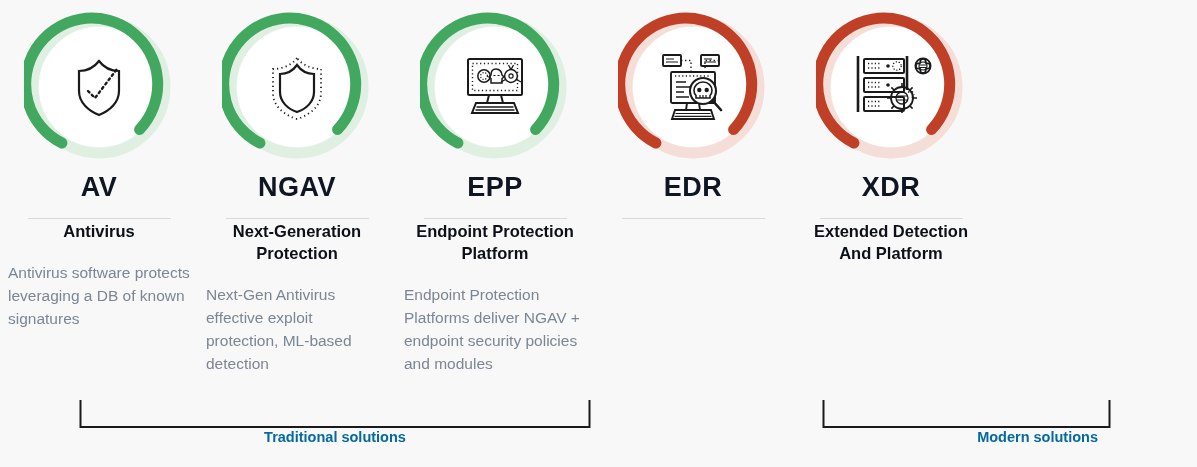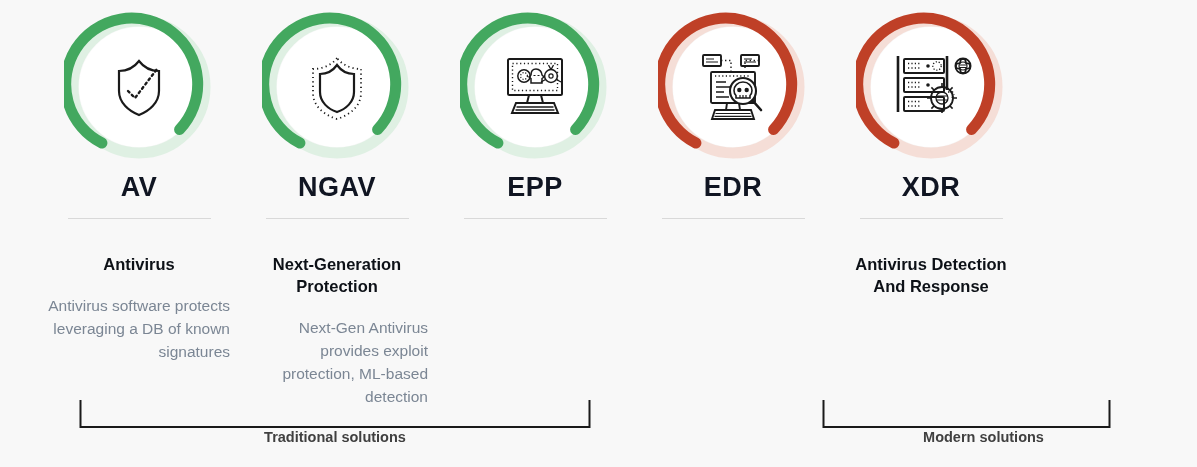--- a/index.html
+++ b/index.html
@@ -16,21 +16,20 @@
   }
 
   
   .columns {
     position: absolute;
     top: 0;
     left: 0;
     width: 990px;
     display: flex;
     flex-direction: row;
-    padding-left: 40px;
   }
   .col {
     width: 239.4px;
     display: flex;
     flex-direction: column;
     align-items: center;
     box-sizing: border-box;
     padding: 0 8px;
   }
 
@@ -74,57 +73,57 @@
   
   .divider {
     margin-top: 17px;
     width: 143px;
     height: 1px;
     background: #d9d9d9;
   }
 
   
   .title {
-    margin-top: 35px;
+    margin-top: 2px;
     font-size: 16.5px;
     font-weight: bold;
     color: #0d1117;
     text-align: center;
     line-height: 1.32;
   }
 
   
   .body-text {
     margin-top: 18px;
     font-size: 15.5px;
     color: #7b8694;
-    text-align: right;
+    text-align: left;
     line-height: 1.5;
     max-width: 215px;
   }
 
   
   .brackets {
     position: absolute;
     left: 0;
     top: 396px;
     width: 1197px;
     height: 71px;
   }
   .bracket-label {
     position: absolute;
     font-size: 14.5px;
     font-weight: bold;
-    color: #404040;
+    color: #0369a1;
     text-align: center;
     white-space: nowrap;
     top: 33px;
   }
   #traditional-label { left: 80px; width: 510px; }
-  #modern-label      { left: 840px; width: 287px; }
+  #modern-label      { left: 811px; width: 287px; text-align: right; }
 </style>
 </head>
 <body>
 
 <div class="columns">
 
   <div class="col">
     <div class="ring-wrap">
       <svg class="ring-svg" viewBox="0 0 150 150">
         <circle cx="75" cy="75" r="60" fill="#ffffff"></circle>
@@ -156,21 +155,21 @@
       <div class="icon-holder">
         <svg width="72" height="72" viewBox="0 0 72 72" fill="none" stroke="#1a1a1a" stroke-width="2.2">
           <path d="M36 14 C31 21 24 23 19 23 L19 41 C19 51 27 58 36 61 C45 58 53 51 53 41 L53 23 C48 23 41 21 36 14 Z"></path>
           <path d="M36 7 C30 15 20 18 12 18 L12 42 C12 55 23 64 36 68 C49 64 60 55 60 42 L60 18 C52 18 42 15 36 7 Z" stroke-dasharray="1.2 3.2" stroke-width="1.8"></path>
         </svg>
       </div>
     </div>
     <div class="acronym">NGAV</div>
     <div class="divider"></div>
     <div class="title">Next-Generation Protection</div>
-    <div class="body-text">Next-Gen Antivirus provides exploit protection, ML-based detection</div>
+    <div class="body-text">Next-Gen Antivirus effective exploit protection, ML-based detection</div>
   </div>
 
   <div class="col">
     <div class="ring-wrap">
       <svg class="ring-svg" viewBox="0 0 150 150">
         <circle cx="75" cy="75" r="60" fill="#ffffff"></circle>
         <circle cx="75" cy="75" r="66" fill="none" stroke="#dff0e3" stroke-width="11" stroke-linecap="round"></circle>
         <path d="M 37.9 131 A 66 66 0 1 1 115.6 117.5" fill="none" stroke="#43a85f" stroke-width="11" stroke-linecap="round"></path>
       </svg>
       <div class="icon-holder">
@@ -185,20 +184,22 @@
           <path d="M40 18 C36.5 18 35 21 35 24 L33 26 L35 27.5 L35 32 L46 32 L46 27.5 L48 26 L46 24 C46 21 43.5 18 40 18 Z" stroke-width="1.5"></path>
           <path d="M37.5 24.5 L39.5 24.5 M41.5 24.5 L43.5 24.5" stroke-width="1.2"></path>
           <circle cx="55" cy="25" r="6.4" stroke-width="1.5"></circle>
           <circle cx="55" cy="25" r="2.1" stroke-width="1.2"></circle>
           <path d="M55 18.6 L52.5 14 M55 18.6 L57.5 14 M49.5 28.5 L45 31 M60.5 28.5 L65 31" stroke-width="1.3"></path>
         </svg>
       </div>
     </div>
     <div class="acronym">EPP</div>
     <div class="divider"></div>
+    <div class="title">Endpoint Protection Platform</div>
+    <div class="body-text">Endpoint Protection Platforms deliver NGAV + endpoint security policies and modules</div>
   </div>
 
   <div class="col">
     <div class="ring-wrap">
       <svg class="ring-svg" viewBox="0 0 150 150">
         <circle cx="75" cy="75" r="60" fill="#ffffff"></circle>
         <circle cx="75" cy="75" r="66" fill="none" stroke="#f5ded7" stroke-width="11" stroke-linecap="round"></circle>
         <path d="M 37.9 131 A 66 66 0 1 1 115.6 117.5" fill="none" stroke="#bf4027" stroke-width="11" stroke-linecap="round"></path>
       </svg>
       <div class="icon-holder">
@@ -257,21 +258,21 @@
             <circle cx="52" cy="48" r="11"></circle>
             <circle cx="52" cy="48" r="6" stroke-width="1.3"></circle>
             <path d="M46.5 46 L57.5 46 M46.5 50 L57.5 50" stroke-width="1.1"></path>
             <path d="M52 37 L52 33 M52 59 L52 63 M41 48 L37 48 M63 48 L67 48 M44.2 40.2 L41.4 37.4 M59.8 55.8 L62.6 58.6 M44.2 55.8 L41.4 58.6 M59.8 40.2 L62.6 37.4" stroke-width="1.6"></path>
           </g>
         </svg>
       </div>
     </div>
     <div class="acronym">XDR</div>
     <div class="divider"></div>
-    <div class="title">Antivirus Detection And Response</div>
+    <div class="title">Extended Detection And Platform</div>
   </div>
 
 </div>
 
 <div class="brackets">
   <svg width="1197" height="40" viewBox="0 0 1197 40" style="position:absolute;left:0;top:0;">
     <path d="M80.5 4 L80.5 31 L589.5 31 L589.5 4" fill="none" stroke="#1a1a1a" stroke-width="2"></path>
     <path d="M823.5 4 L823.5 31 L1109.5 31 L1109.5 4" fill="none" stroke="#1a1a1a" stroke-width="2"></path>
   </svg>
   <div class="bracket-label" id="traditional-label">Traditional solutions</div>

